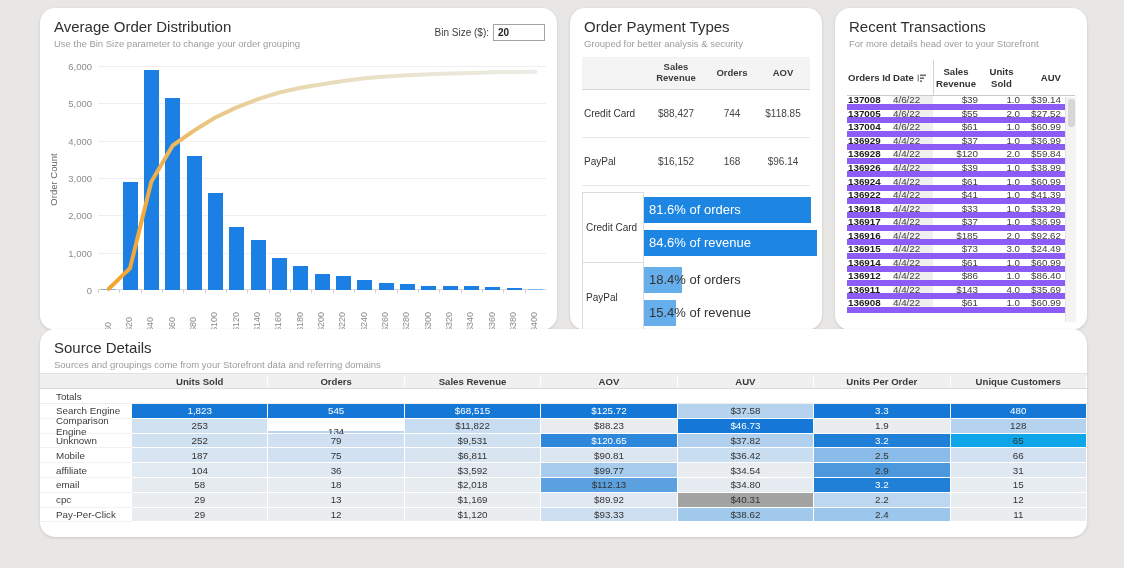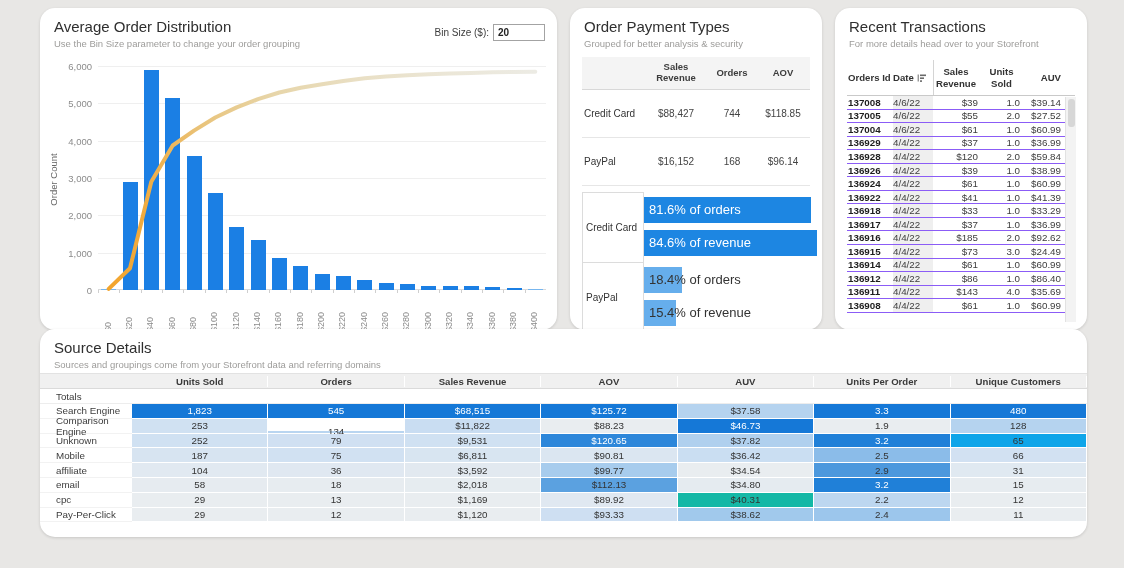--- a/index.html
+++ b/index.html
@@ -52,21 +52,21 @@
   .rt-wrap { position: absolute; left: 12px; right: 12px; top: 52px; bottom: 8px; font-size: 9.8px; }
   .rt-hrow { display: flex; height: 36px; align-items: center; border-bottom: 1px solid #c9c9c9;
              font-weight: 700; font-size: 9.6px; color: #333; line-height: 1.15; }
   .rt-c0 { width: 46px; text-align: left; padding-left: 1px; }
   .rt-c1 { width: 40px; text-align: left; display: flex; align-items: center; gap: 3px; }
   .rt-c2 { width: 50px; text-align: right; padding-right: 5px; }
   .rt-c3 { width: 42px; text-align: right; padding-right: 5px; }
   .rt-c4 { width: 38px; text-align: right; padding-right: 2px; }
   .rt-hrow .rt-c2, .rt-hrow .rt-c3 { text-align: center; }
   .rt-hrow .rt-c2 { border-left: 1px solid #d4d4d4; height: 100%; display: flex; align-items: center; justify-content: center; }
-  .rt-row { display: flex; height: 13.55px; align-items: center; border-bottom: 1px solid #8b5cf6; color: #3c3c3c; }
+  .rt-row { display: flex; height: 13.55px; align-items: center; border-bottom: 6px solid #8b5cf6; color: #3c3c3c; }
   .rt-row .rt-c0 { font-weight: 700; color: #1e1e1e; }
   .rt-row .rt-c1 { background: #efefef; height: 100%; align-items: center; }
   .rt-scroll { position: absolute; right: -1px; top: 37px; bottom: 0; width: 11px; background: #f3f3f3; border-left: 1px solid #e2e2e2; }
   .rt-thumb { position: absolute; top: 2px; left: 1.5px; width: 7px; height: 28px; background: #d7d7d7; border-radius: 3px; }
 
   
   .sd-table { position: absolute; left: 0; right: 0; top: 44px; font-size: 9.8px; color: #3c3c3c; }
   .sd-hrow { display: flex; height: 16px; align-items: center; background: #f0f0f0;
              border-top: 1px solid #e2e2e2; border-bottom: 1px solid #dadada; font-weight: 700; font-size: 9.6px; color: #3a3a3a; }
   .sd-label { width: 92px; padding-left: 16px; }
@@ -456,21 +456,21 @@
             <span class="sd-cell" style="background: rgb(229, 235, 240); color: rgb(51, 51, 51);">$34.80</span>
             <span class="sd-cell" style="background: rgb(32, 128, 216); color: rgb(255, 255, 255);">3.2</span>
             <span class="sd-cell" style="background: rgb(231, 236, 240); color: rgb(51, 51, 51);">15</span>
           </div>
           <div class="sd-row">
             <span class="sd-label">cpc</span>
             <span class="sd-cell" style="background: rgb(233, 237, 240); color: rgb(51, 51, 51);">29</span>
             <span class="sd-cell" style="background: rgb(233, 237, 240); color: rgb(51, 51, 51);">13</span>
             <span class="sd-cell" style="background: rgb(233, 237, 240); color: rgb(51, 51, 51);">$1,169</span>
             <span class="sd-cell" style="background: rgb(224, 232, 241); color: rgb(51, 51, 51);">$89.92</span>
-            <span class="sd-cell" style="background: #14b8a6; color: rgb(51, 51, 51);">$40.31</span>
+            <span class="sd-cell" style="background: #a3a3a3; color: rgb(51, 51, 51);">$40.31</span>
             <span class="sd-cell" style="background: rgb(189, 215, 240); color: rgb(51, 51, 51);">2.2</span>
             <span class="sd-cell" style="background: rgb(233, 237, 240); color: rgb(51, 51, 51);">12</span>
           </div>
           <div class="sd-row">
             <span class="sd-label">Pay-Per-Click</span>
             <span class="sd-cell" style="background: rgb(233, 237, 240); color: rgb(51, 51, 51);">29</span>
             <span class="sd-cell" style="background: rgb(233, 237, 240); color: rgb(51, 51, 51);">12</span>
             <span class="sd-cell" style="background: rgb(233, 237, 240); color: rgb(51, 51, 51);">$1,120</span>
             <span class="sd-cell" style="background: rgb(206, 223, 242); color: rgb(51, 51, 51);">$93.33</span>
             <span class="sd-cell" style="background: rgb(161, 201, 236); color: rgb(51, 51, 51);">$38.62</span>

